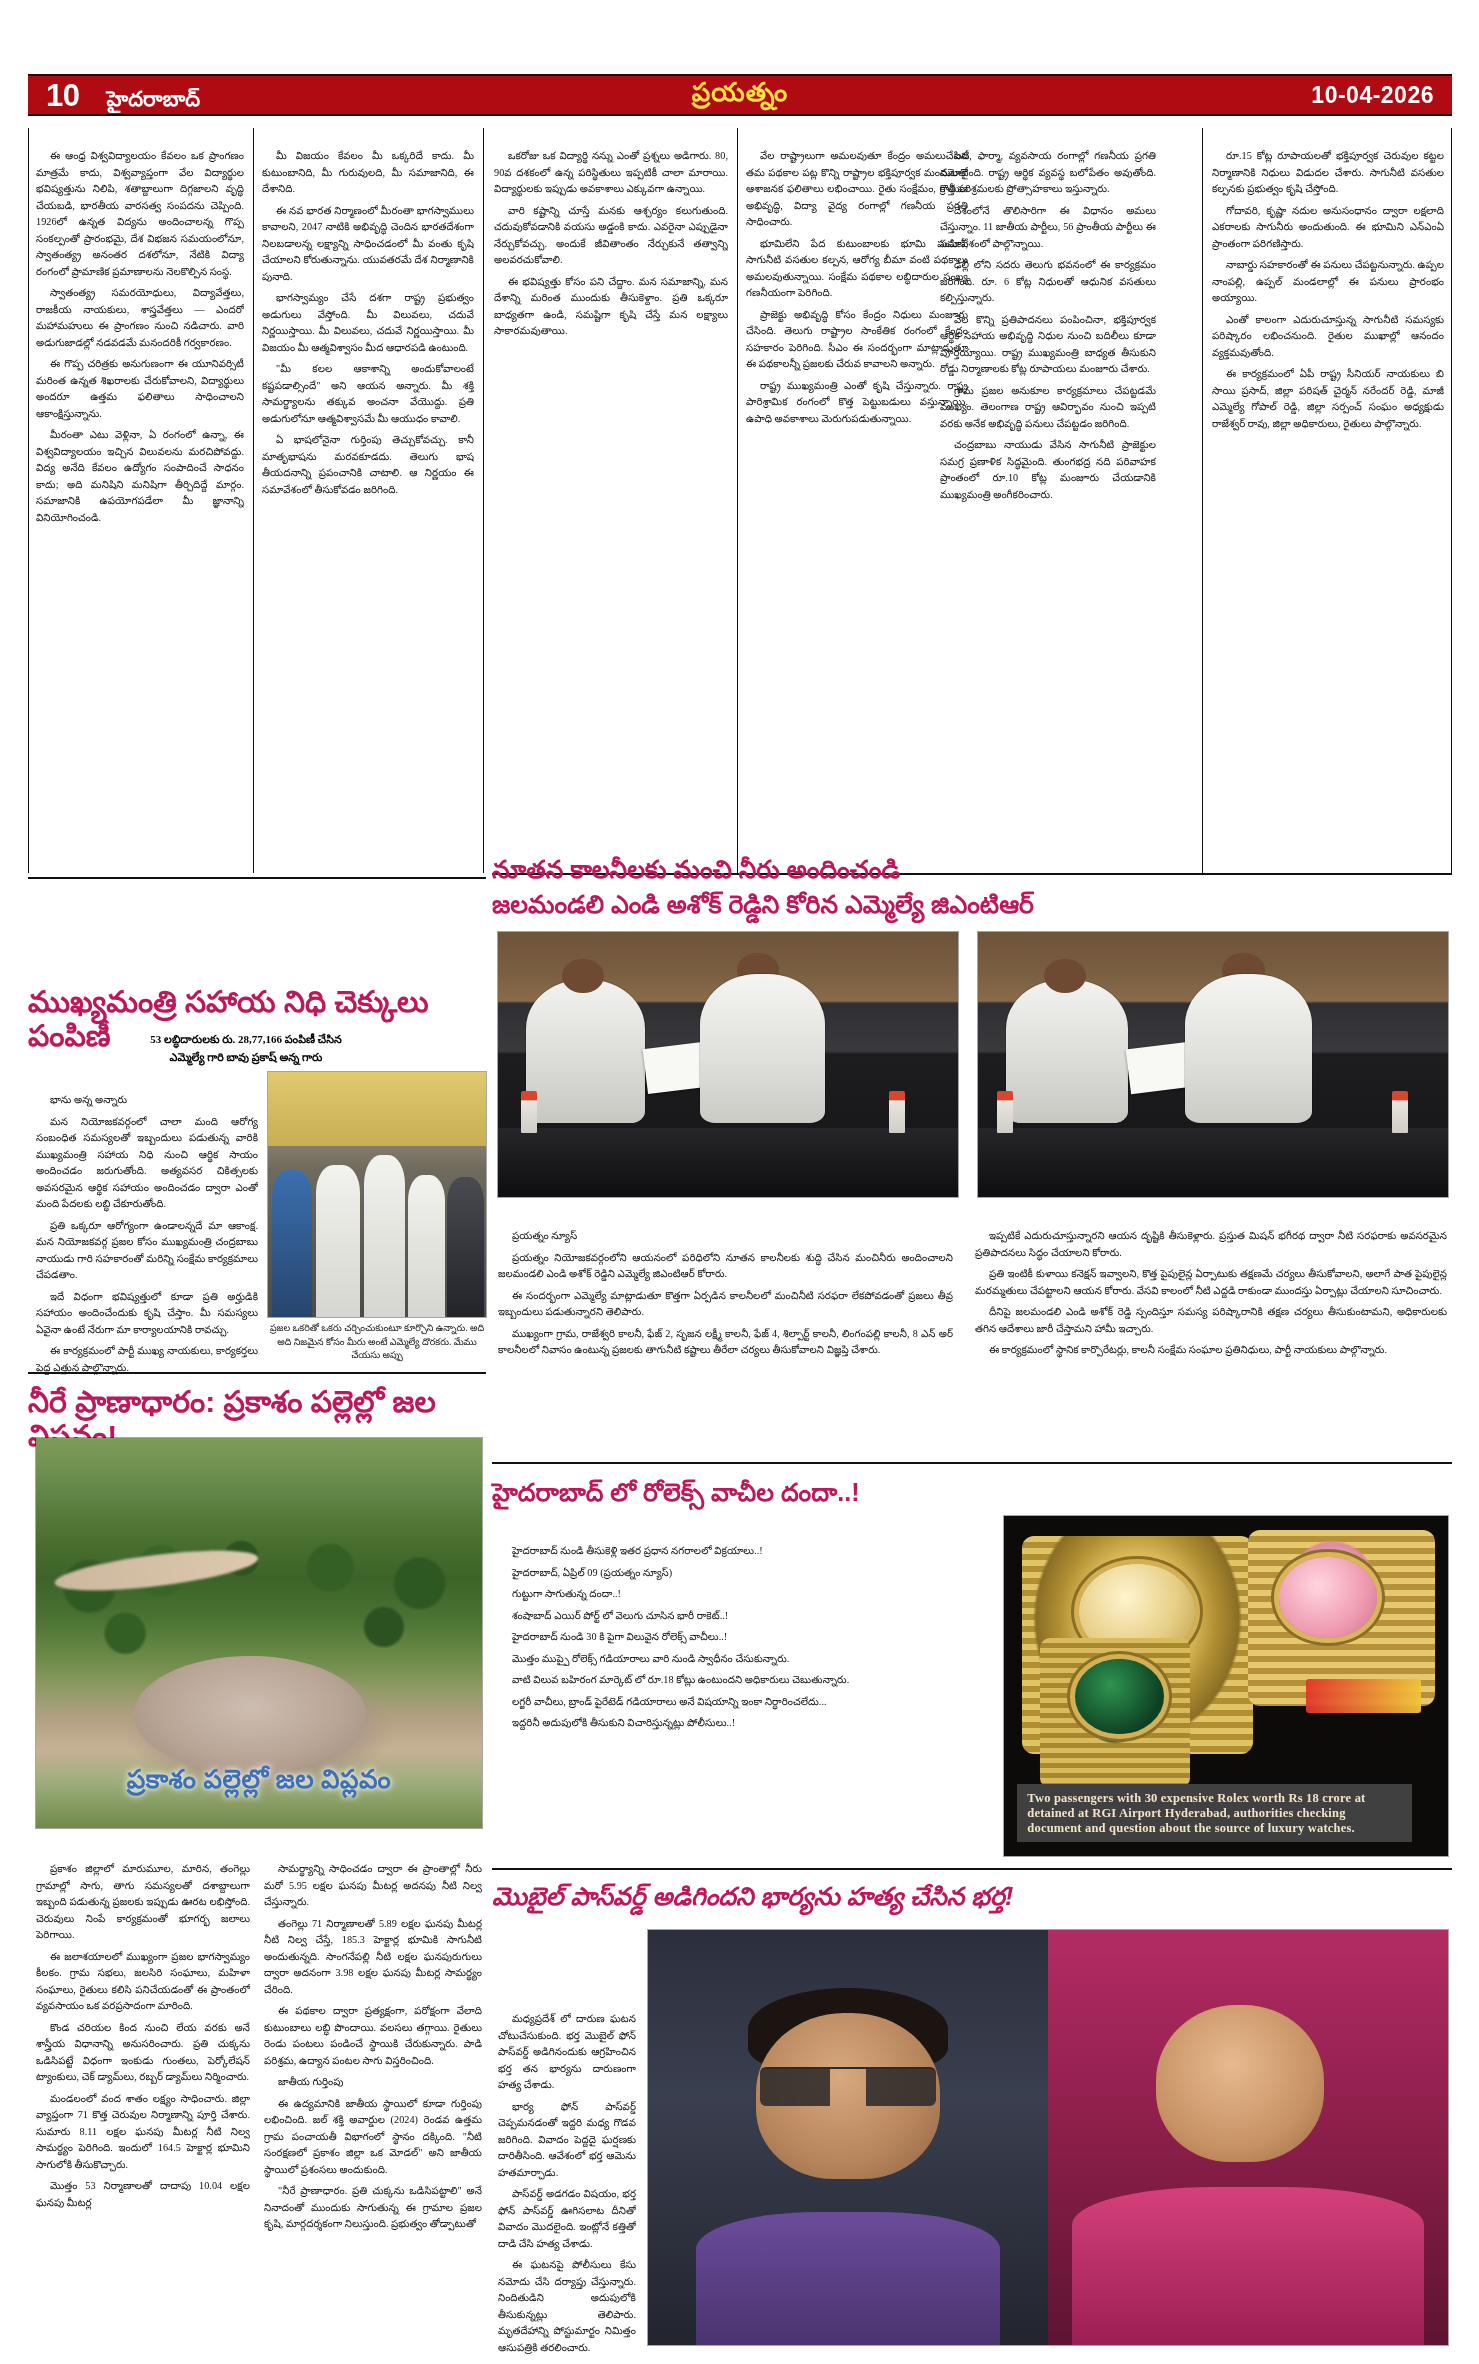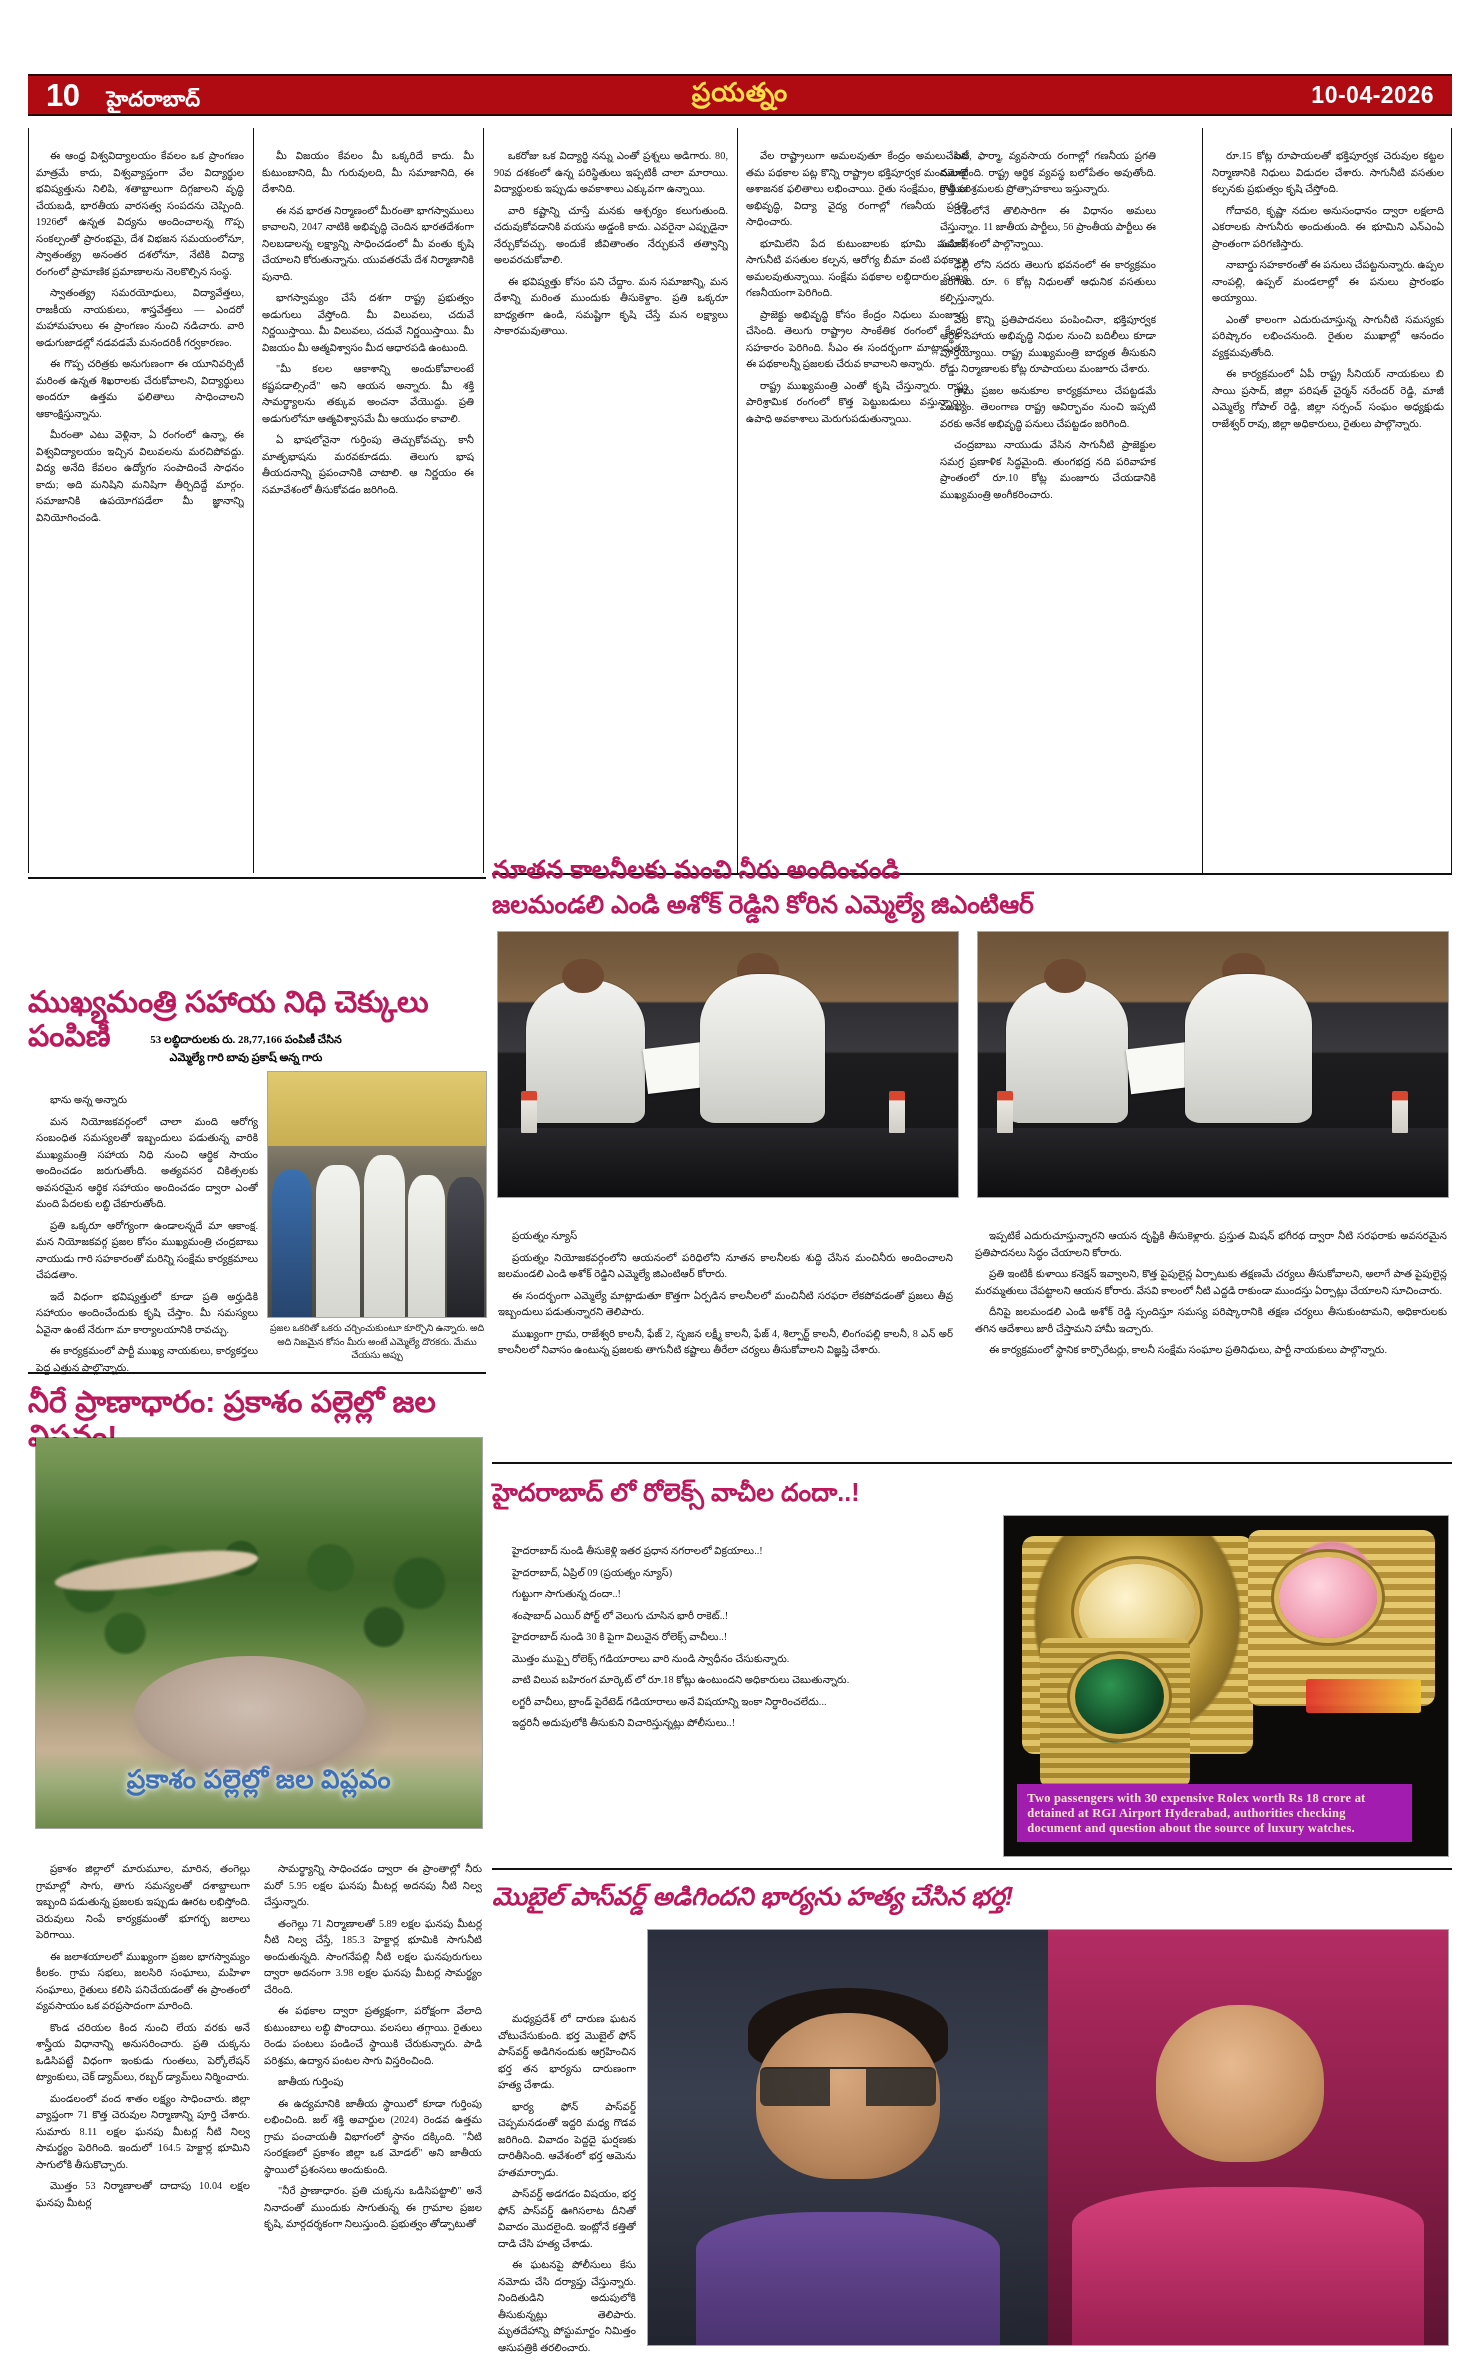--- a/index.html
+++ b/index.html
@@ -188,21 +188,21 @@
       repeating-linear-gradient(180deg,#e6c86f 0 6px,#b5913a 6px 12px);
     border-radius:12px;
   }
   .ph-rolex .dial-pink{
     position:absolute;right:16%;top:12%;width:22%;height:24%;border-radius:50%;
     background:radial-gradient(circle at 40% 35%,#ffd6e0,#ef9ab0 60%,#cf6f8c);
     box-shadow:0 0 0 5px #d9b65c,0 0 0 8px #8a6e25;
   }
   .ph-rolex .adband{
     position:absolute;left:3%;right:8%;bottom:4%;
-    background:#a21caf;padding:7px 10px;box-sizing:border-box;
+    background:#404040;padding:7px 10px;box-sizing:border-box;
   }
   .ph-rolex .adband p{
     margin:0;color:#f3e4c8;font-family:"Liberation Serif", serif;
     font-size:12.5px;font-weight:bold;line-height:1.18;letter-spacing:.2px;
   }
   .ph-rolex .brandmark{
     position:absolute;right:6%;top:48%;width:26%;height:10%;
     background:linear-gradient(90deg,#e2362c,#f0c63a);
     border-radius:3px;opacity:.95;
   }

